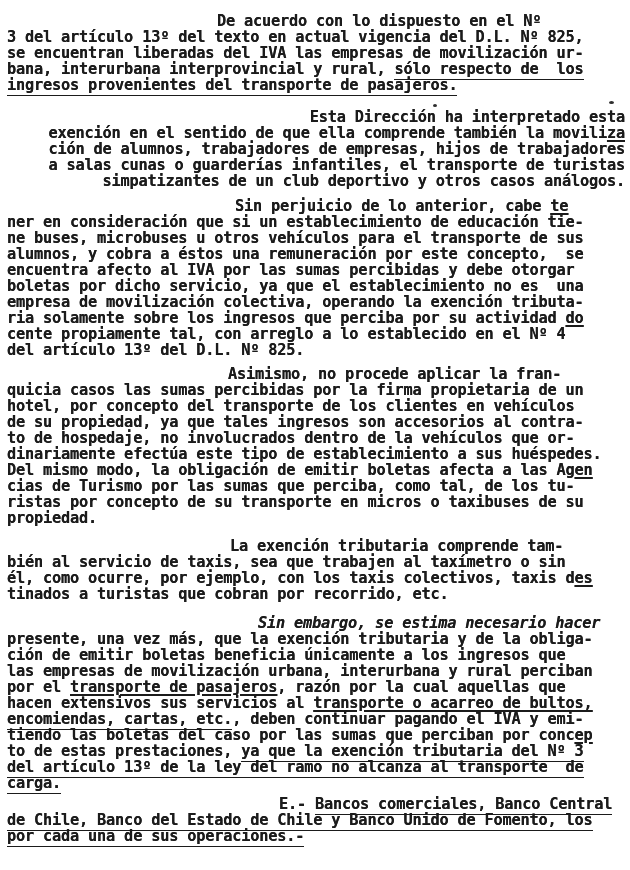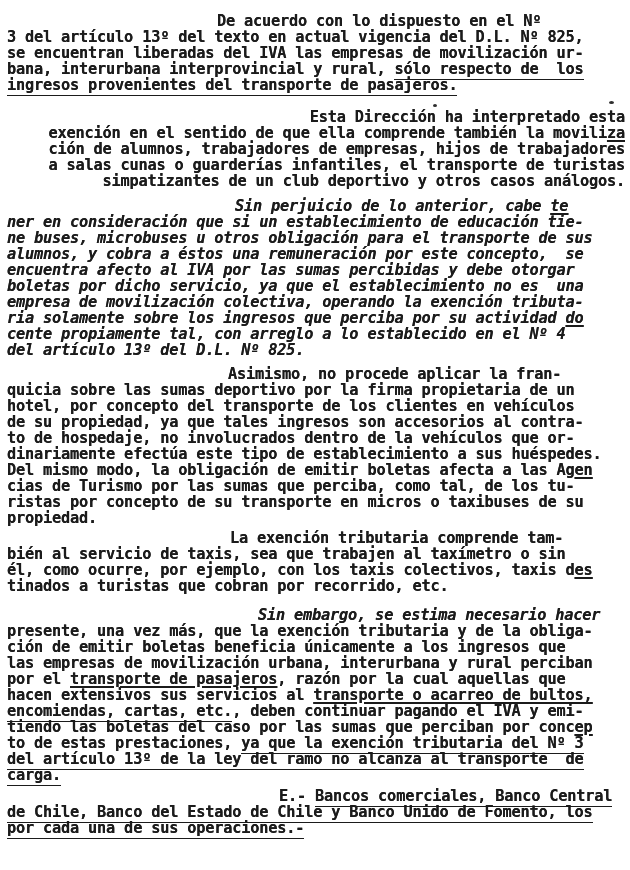--- a/index.html
+++ b/index.html
@@ -29,22 +29,22 @@
   .p1 .line:first-child { padding-left: 210px; }
   .p2 .line:first-child { padding-left: 230px; }
   .p3 .line:first-child { padding-left: 228px; }
   .p4 .line:first-child { padding-left: 221px; }
   .p5 .line:first-child { padding-left: 223px; }
   .p6 .line:first-child { padding-left: 251px; font-style: italic; }
   .p7 .line:first-child { padding-left: 272px; }
   
   .p1 { margin-bottom: 16px; }
   .p2 { margin-bottom: 9px; text-align: right; }
-  .p3 { margin-bottom: 8px; font-style: italic; }
-  .p4 { margin-bottom: 4px; }
+  .p3 { margin-bottom: 8px; }
+  .p4 { margin-bottom: 12px; }
   .p5 { margin-bottom: 13px; }
   .p6 { margin-bottom: 5px; }
   
   .u {
     text-decoration: underline;
     text-decoration-thickness: 1.5px;
     text-underline-offset: 2px;
   }
   .u2 {
     text-decoration-thickness: 1.5px;
@@ -75,32 +75,32 @@
   <div class="para p2">
       <div class="line"><span>Esta Dirección ha interpretado esta</span></div>
       <div class="line"><span>exención en el sentido de que ella comprende también la movili</span><span class="u">za</span></div>
       <div class="line"><span>ción de alumnos, trabajadores de empresas, hijos de trabajadores</span></div>
       <div class="line"><span>a salas cunas o guarderías infantiles, el transporte de turistas</span></div>
       <div class="line"><span>simpatizantes de un club deportivo y otros casos análogos.</span></div>
     </div>
   <div class="para p3">
       <div class="line"><span>Sin perjuicio de lo anterior, cabe </span><span class="u">te</span></div>
       <div class="line"><span>ner en consideración que si un establecimiento de educación tie-</span></div>
-      <div class="line"><span>ne buses, microbuses u otros obligación para el transporte de sus</span></div>
+      <div class="line"><span>ne buses, microbuses u otros vehículos para el transporte de sus</span></div>
       <div class="line"><span>alumnos, y cobra a éstos una remuneración por este concepto,  se</span></div>
       <div class="line"><span>encuentra afecto al IVA por las sumas percibidas y debe otorgar</span></div>
       <div class="line"><span>boletas por dicho servicio, ya que el establecimiento no es  una</span></div>
       <div class="line"><span>empresa de movilización colectiva, operando la exención tributa-</span></div>
       <div class="line"><span>ria solamente sobre los ingresos que perciba por su actividad </span><span class="u">do</span></div>
       <div class="line"><span>cente propiamente tal, con arreglo a lo establecido en el Nº 4</span></div>
       <div class="line"><span>del artículo 13º del D.L. Nº 825.</span></div>
     </div>
   <div class="para p4">
       <div class="line"><span>Asimismo, no procede aplicar la fran-</span></div>
-      <div class="line"><span>quicia sobre las sumas deportivo por la firma propietaria de un</span></div>
+      <div class="line"><span>quicia casos las sumas percibidas por la firma propietaria de un</span></div>
       <div class="line"><span>hotel, por concepto del transporte de los clientes en vehículos</span></div>
       <div class="line"><span>de su propiedad, ya que tales ingresos son accesorios al contra-</span></div>
       <div class="line"><span>to de hospedaje, no involucrados dentro de la vehículos que or-</span></div>
       <div class="line"><span>dinariamente efectúa este tipo de establecimiento a sus huéspedes.</span></div>
       <div class="line"><span>Del mismo modo, la obligación de emitir boletas afecta a las Ag</span><span class="u">en</span></div>
       <div class="line"><span>cias de Turismo por las sumas que perciba, como tal, de los tu-</span></div>
       <div class="line"><span>ristas por concepto de su transporte en micros o taxibuses de su</span></div>
       <div class="line"><span>propiedad.</span></div>
     </div>
   <div class="para p5">

